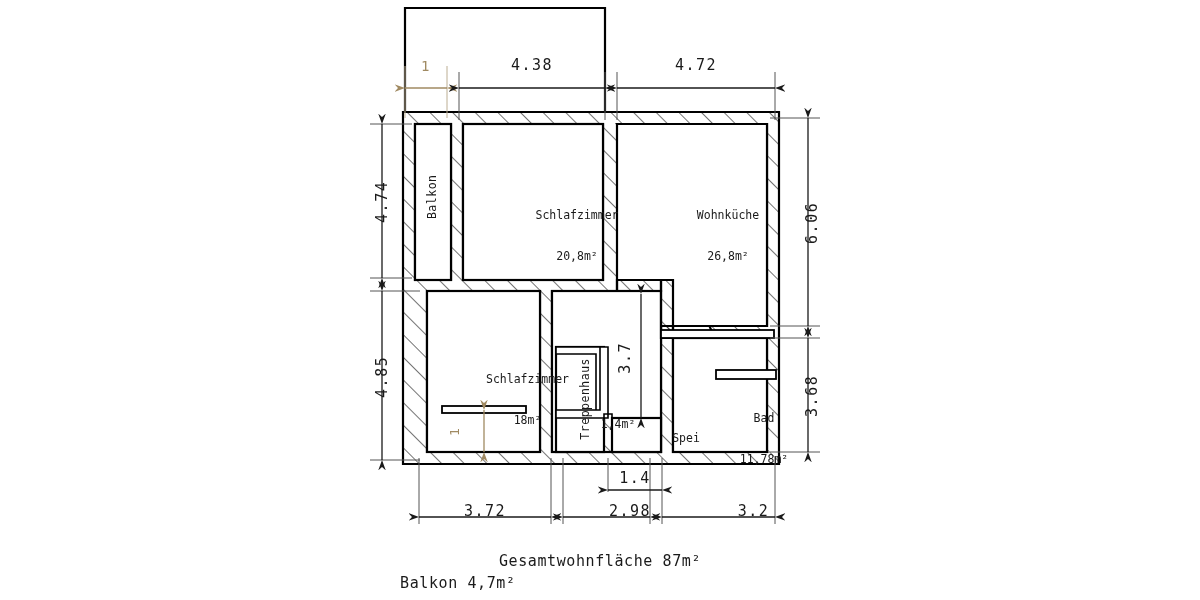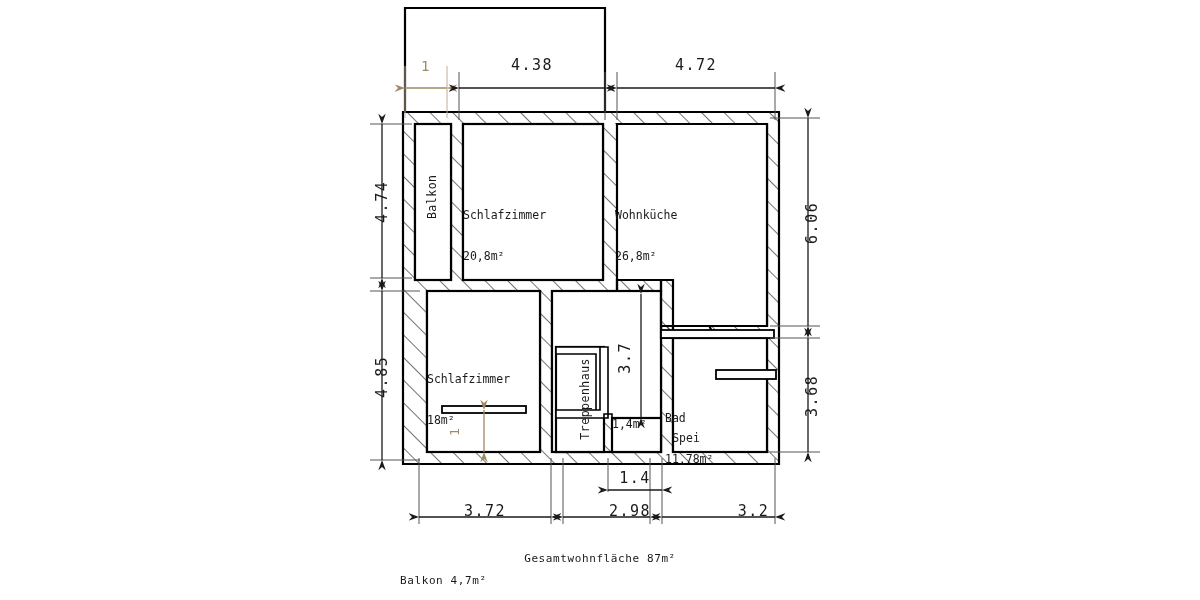--- a/index.html
+++ b/index.html
@@ -11,29 +11,29 @@
   #stage{position:relative;width:1200px;height:600px;}
   svg#plan{position:absolute;left:0;top:0;width:1200px;height:600px;display:block;}
   .lbl{
     position:absolute;
     font-family:"DejaVu Sans Mono","Liberation Mono",monospace;
     color:#1a1a1a;
     white-space:pre;
     line-height:1.18;
     pointer-events:none;
   }
-  .room-label{font-size:11.5px;}
+  .room-label{font-size:11.5px;text-align:center;padding-left:44px;}
   .room-label .nm{display:block;}
   .room-label .ar{display:block;}
   .dim{font-size:15px;letter-spacing:1.5px;font-weight:400;}
   .dim-v{transform-origin:50% 50%;}
   .vert-room{font-size:11.5px;letter-spacing:.5px;}
   .small{font-size:11.5px;}
   .tiny-brown{font-size:13px;color:#a08a62;letter-spacing:1px;}
-  .footer{font-size:11px;letter-spacing:.6px;line-height:1.55;}
+  .footer{font-size:15px;letter-spacing:.6px;line-height:1.55;}
 </style>
 </head>
 <body>
 
 <div id="stage">
 
   <svg id="plan" viewBox="0 0 1200 600">
     <defs>
       <pattern id="hatch" width="16" height="16" patternUnits="userSpaceOnUse" patternTransform="rotate(-45)">
         <line x1="0" y1="0" x2="0" y2="16" stroke="#000" stroke-width="1.1"></line>
@@ -192,21 +192,21 @@
   </div>
 
   <div class="lbl room-label" style="left:427px;top:346px;width:113px;">
     <span class="nm">Schlafzimmer</span>
     <span class="ar">18m²</span>
   </div>
 
 
   <div class="lbl vert-room" style="left:536px;top:392px;width:100px;text-align:center;transform:rotate(-90deg);">Treppenhaus</div>
 
-  <div class="lbl small" style="left:612px;top:418px;width:52px;text-align:left;">1,4m²</div>
+  <div class="lbl small" style="left:592px;top:418px;width:52px;text-align:center;">1,4m²</div>
   <div class="lbl small" style="left:612px;top:432px;width:52px;text-align:center;padding-left:48px;">Spei</div>
 
   <div class="lbl room-label" style="left:665px;top:385px;width:110px;">
     <span class="nm">Bad</span>
     <span class="ar">11,78m²</span>
   </div>
 
   <div class="lbl footer" style="left:400px;top:550px;width:400px;text-align:center;">Gesamtwohnfläche 87m²</div>
   <div class="lbl footer" style="left:400px;top:572px;width:400px;text-align:left;">Balkon 4,7m²</div>
 

